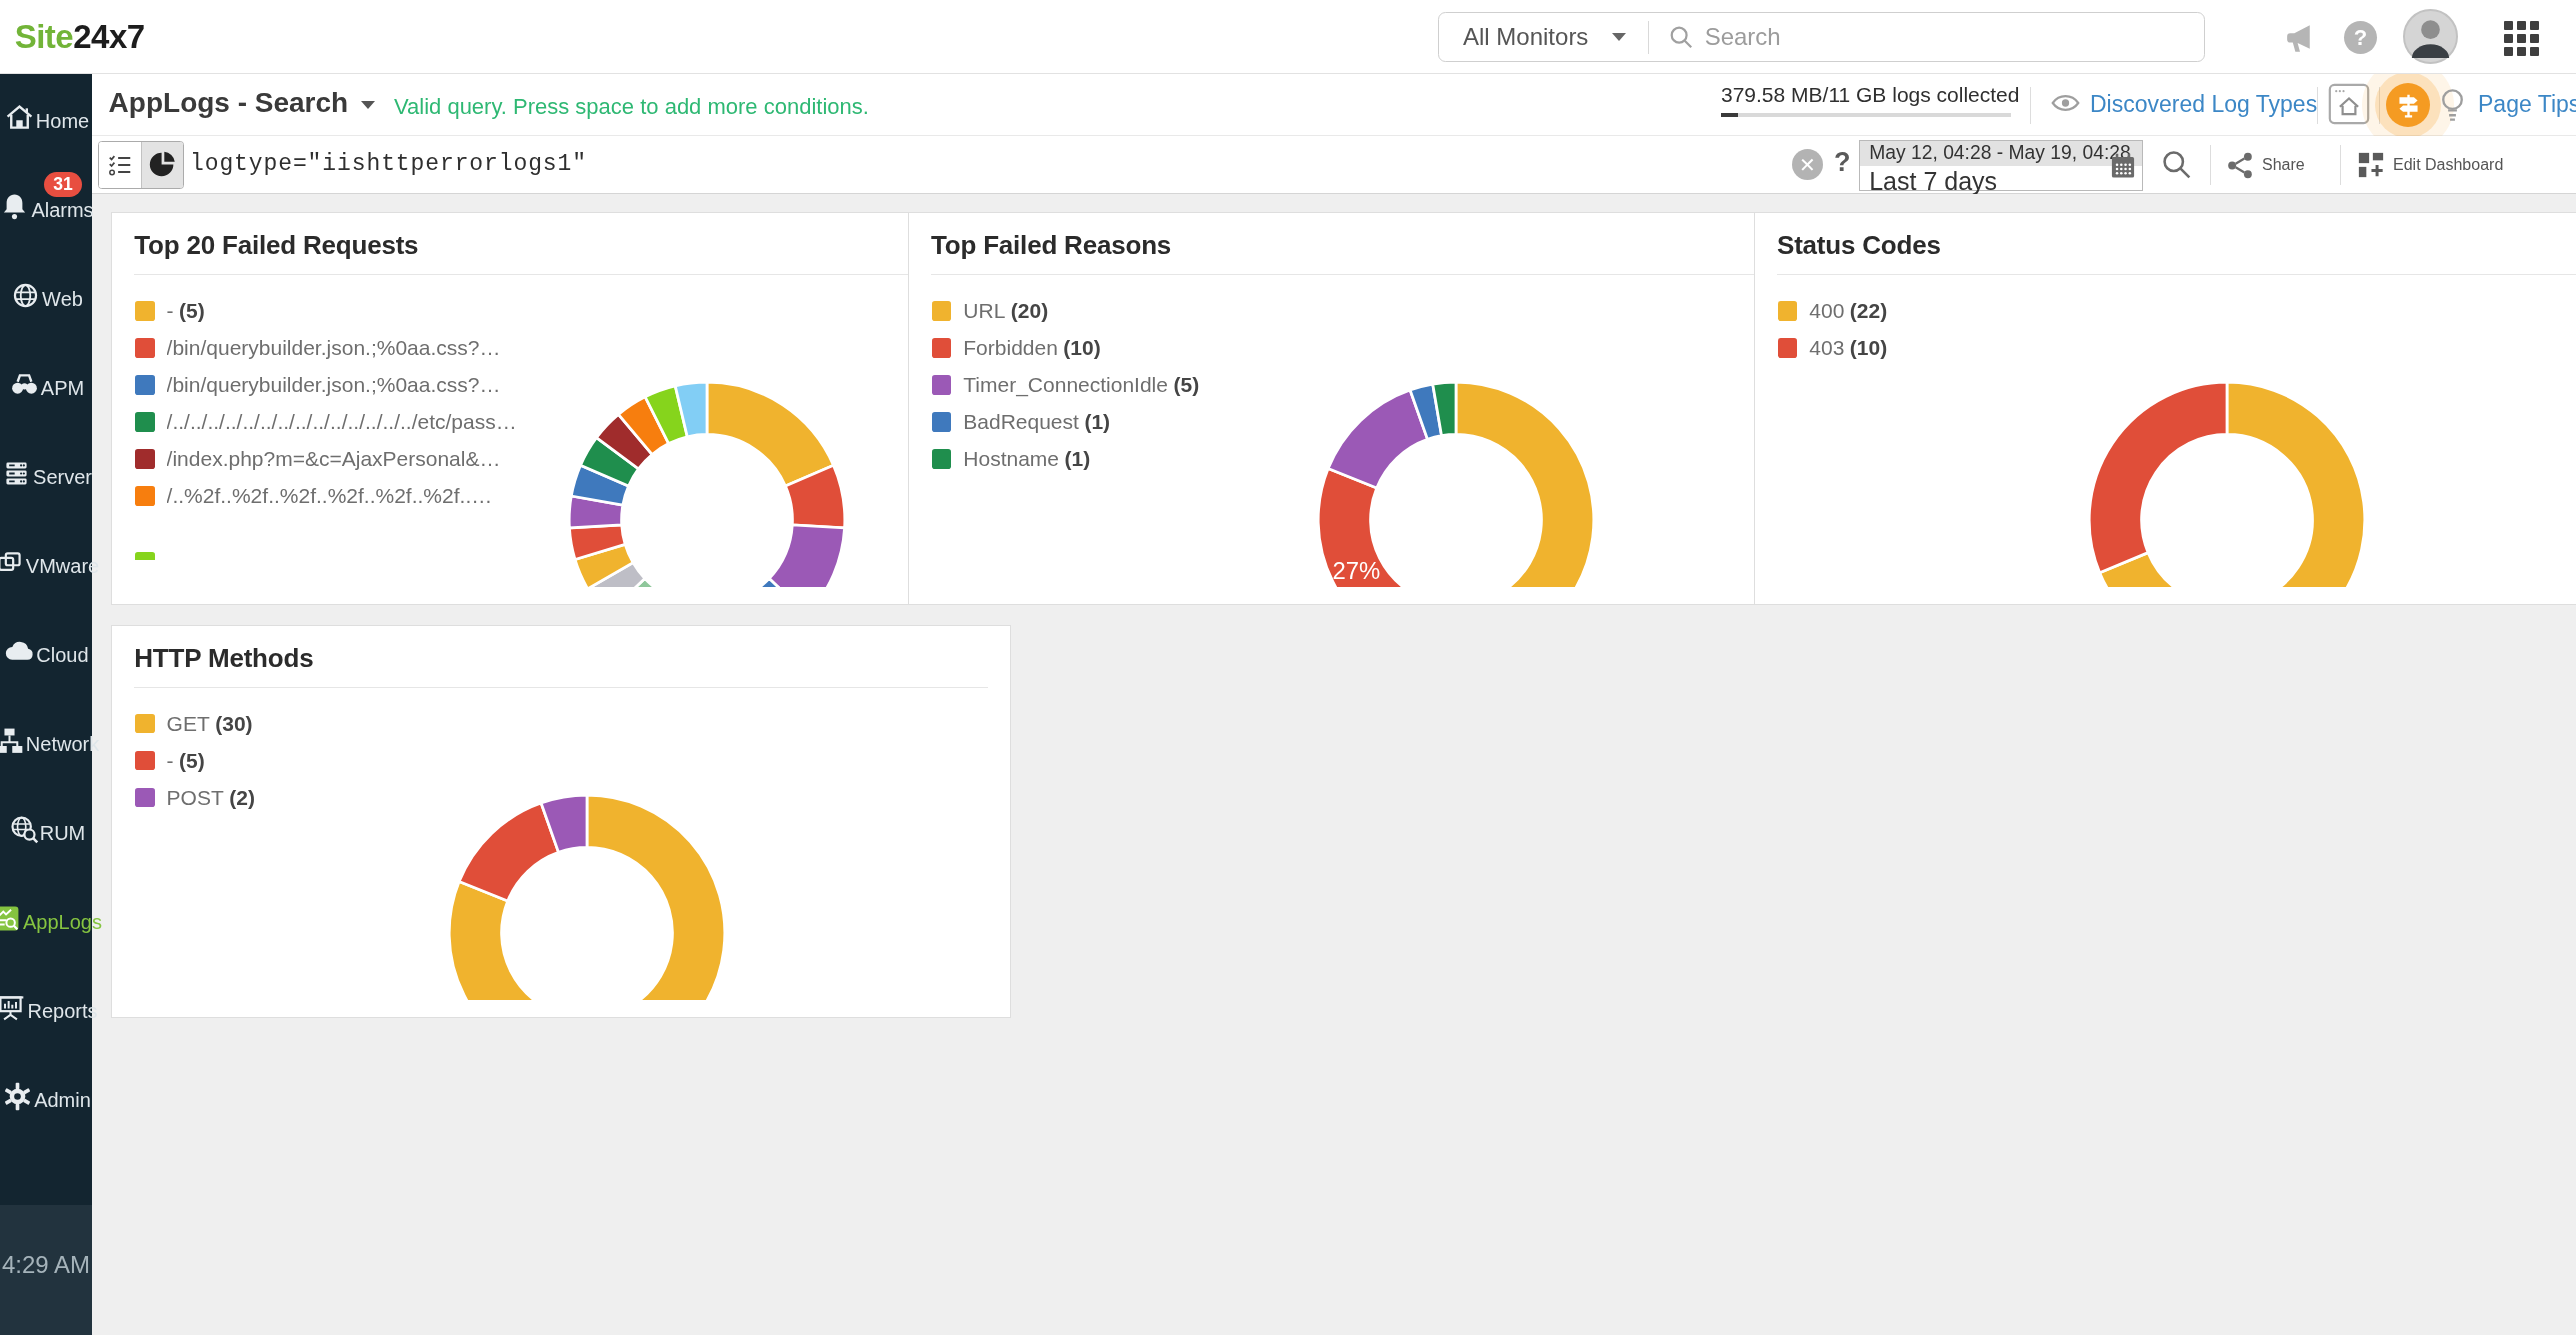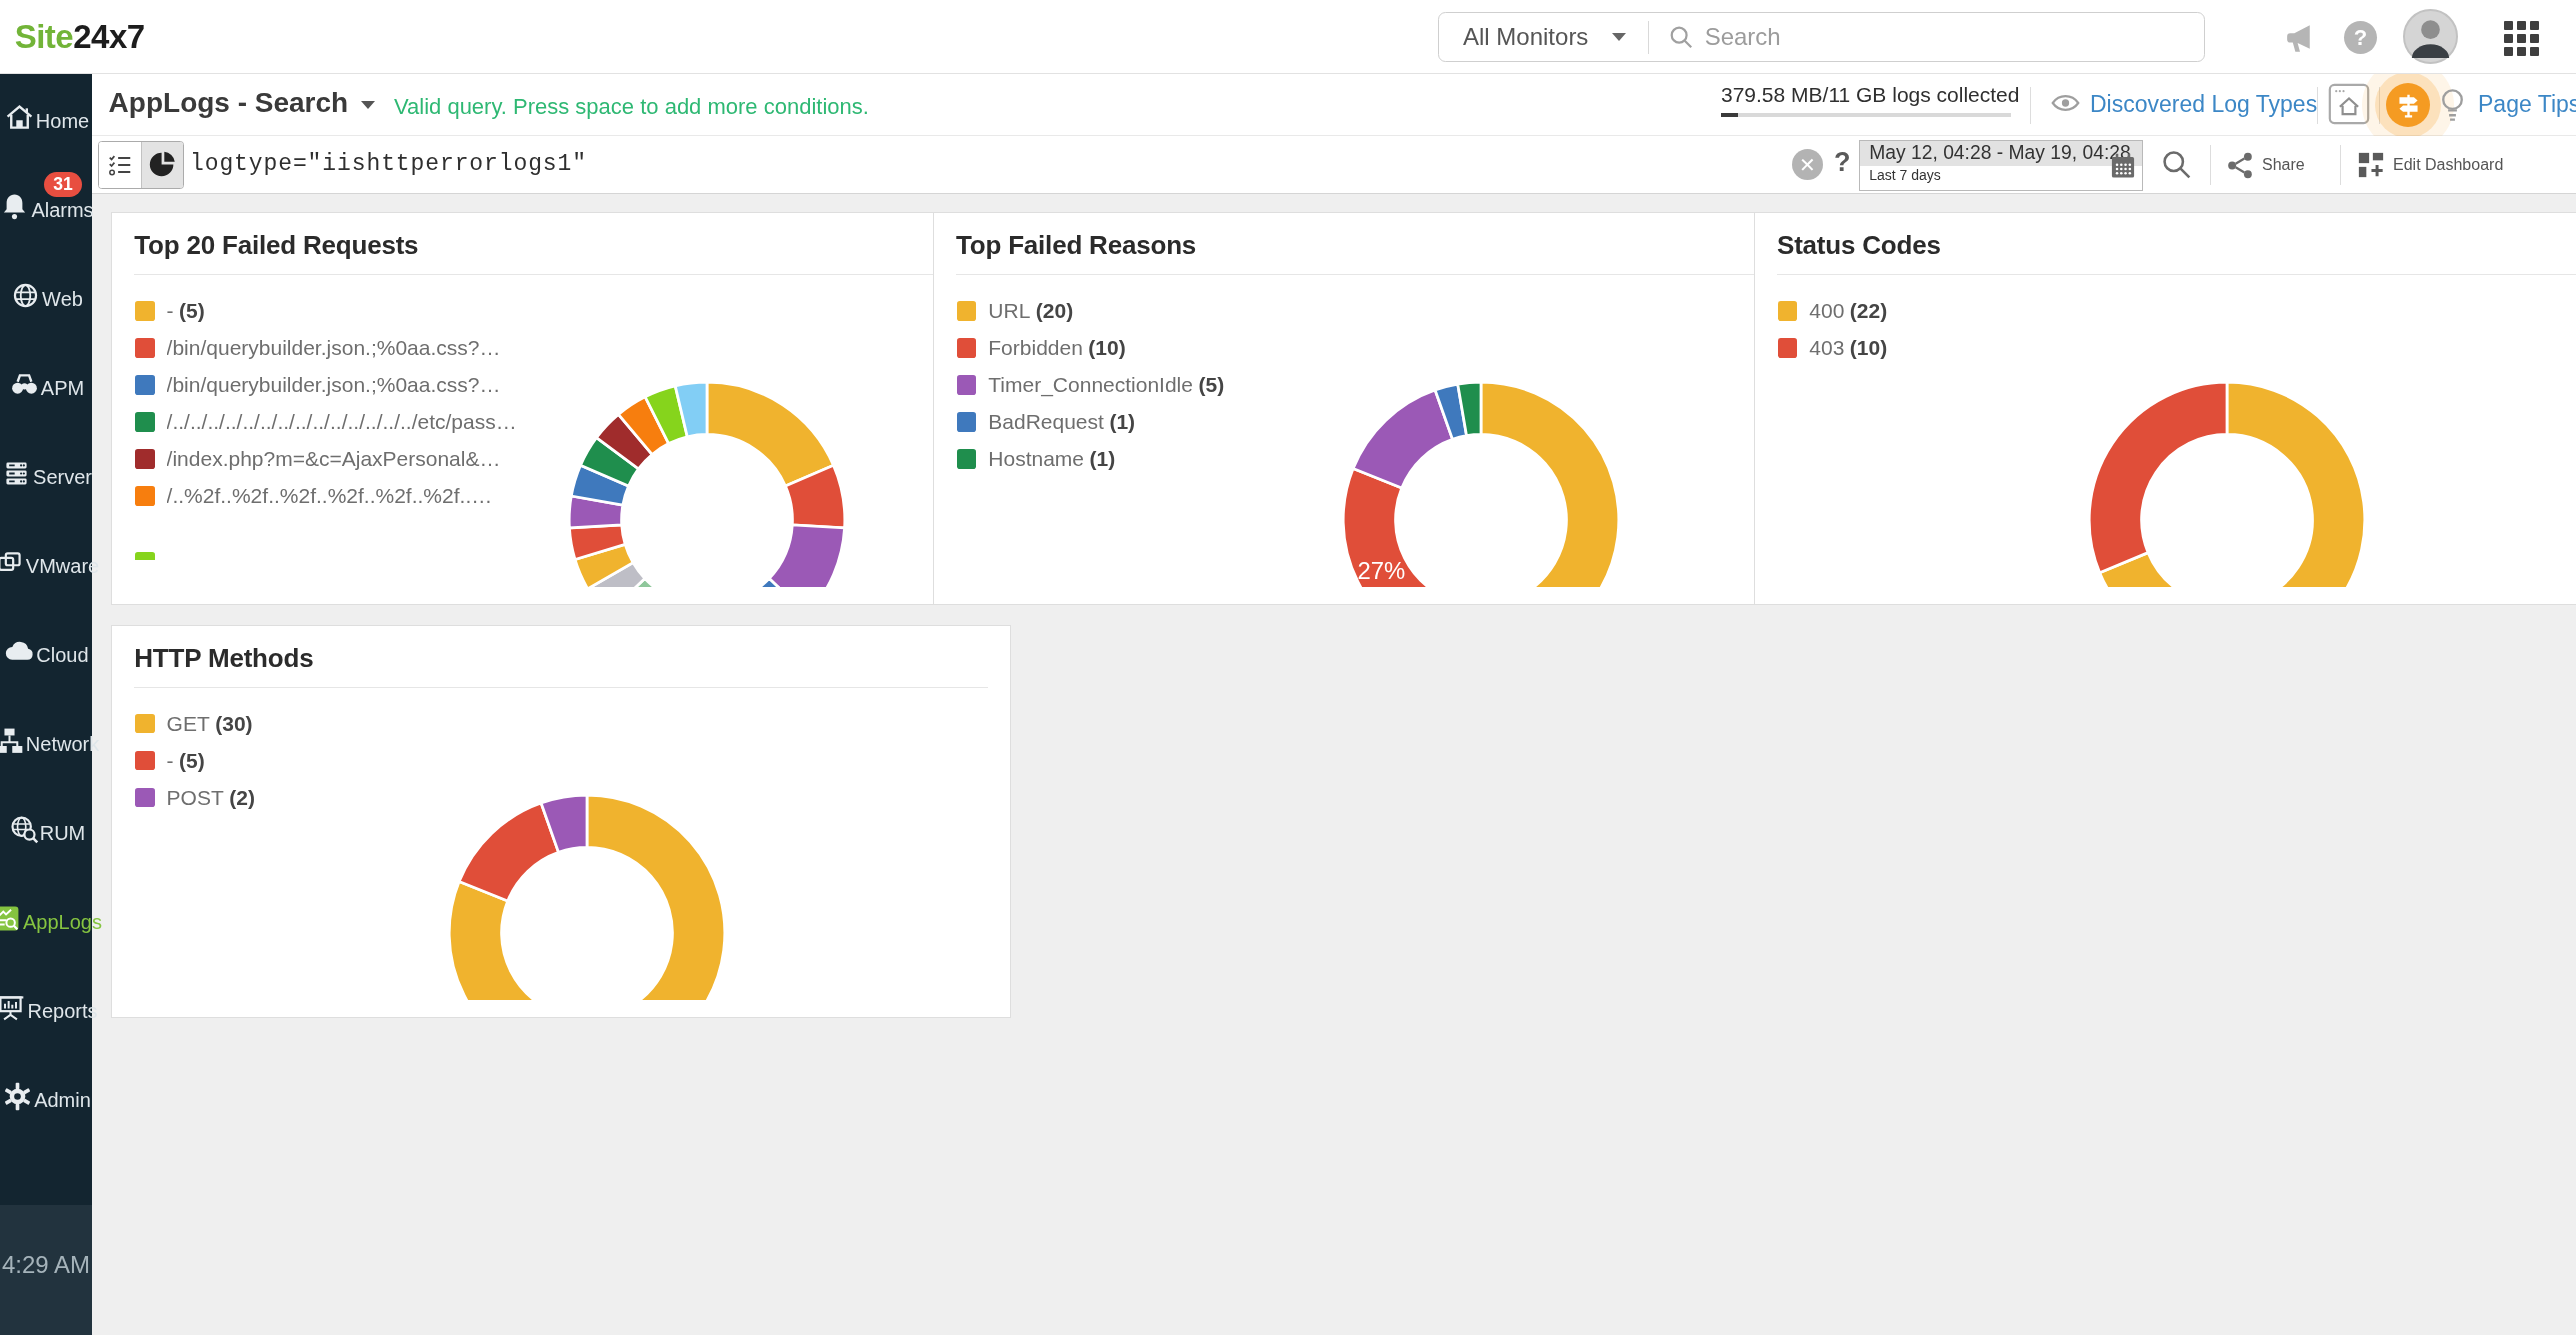--- a/index.html
+++ b/index.html
@@ -82,21 +82,21 @@
            font-size:23px; color:#2f2f2f; letter-spacing:0.9px; }
   .clearq { position:absolute; left:1700px; top:13px; width:31px; height:31px; border-radius:50%;
             background:#b3b3b3; color:#fff; font-size:20px; display:flex; align-items:center;
             justify-content:center; cursor:pointer; }
   .qhelp { position:absolute; left:1742px; top:11px; font-size:27px; font-weight:700;
            color:#5a5a5a; cursor:pointer; }
   .datebox { position:absolute; left:1767px; top:3.7px; width:284px; height:51px;
              border:0.9px solid #b9b9b9; background:#fff; cursor:pointer; }
   .datebox .dr1 { background:#e2e2e2; height:25px; font-size:19.3px; color:#333;
                   padding:1.8px 37px 0 9.2px; white-space:nowrap; }
-  .datebox .dr2 { height:24px; font-size:14px; color:#333; padding:1.8px 0 0 9.2px; }
+  .datebox .dr2 { height:24px; font-size:25px; color:#333; padding:1.8px 0 0 9.2px; }
   .datebox svg { position:absolute; right:4.6px; top:11px; }
   .qsearch { position:absolute; left:2068px; top:12px; cursor:pointer; }
   .qdiv { position:absolute; top:9.2px; width:0.9px; height:40px; background:#ddd; }
   .toolbtn { position:absolute; top:0; height:58px; display:flex; align-items:center;
              cursor:pointer; }
   .toolbtn span { font-size:16px; color:#555; margin-left:8px; }
 
   .content { position:relative; width:100%; height:1143px; background:#efefef; }
   .card { position:absolute; width:900px; height:393px; background:#fff;
           border:0.9px solid #dedede; }
@@ -446,21 +446,21 @@
               <path d="M10.25 168.72 A150 150 0 0 1 12.28 133.95 L68.41 143.85 A93 93 0 0 0 67.16 165.41 Z" fill="#9B59B6" stroke="#fff" stroke-width="3"></path>
               <path d="M12.28 133.95 A150 150 0 0 1 22.27 100.59 L74.61 123.16 A93 93 0 0 0 68.41 143.85 Z" fill="#3F79BD" stroke="#fff" stroke-width="3"></path>
               <path d="M22.27 100.59 A150 150 0 0 1 39.68 70.43 L85.40 104.46 A93 93 0 0 0 74.61 123.16 Z" fill="#1F8E4D" stroke="#fff" stroke-width="3"></path>
               <path d="M39.68 70.43 A150 150 0 0 1 63.58 45.09 L100.22 88.76 A93 93 0 0 0 85.40 104.46 Z" fill="#A02C2C" stroke="#fff" stroke-width="3"></path>
               <path d="M63.58 45.09 A150 150 0 0 1 92.68 25.96 L118.26 76.89 A93 93 0 0 0 100.22 88.76 Z" fill="#F77E0E" stroke="#fff" stroke-width="3"></path>
               <path d="M92.68 25.96 A150 150 0 0 1 125.41 14.04 L138.55 69.51 A93 93 0 0 0 118.26 76.89 Z" fill="#86D41C" stroke="#fff" stroke-width="3"></path>
               <path d="M125.41 14.04 A150 150 0 0 1 160.00 10.00 L160.00 67.00 A93 93 0 0 0 138.55 69.51 Z" fill="#82CEF5" stroke="#fff" stroke-width="3"></path>
             </g>
           </svg>
         </div>
-      <div class="card" style="left:841px;top:18.4px">
+      <div class="card" style="left:816px;top:18.4px">
           <h3>Top Failed Reasons</h3>
           <div class="tdiv"></div>
           <div class="legend">
             <div class="lrow">
               <span class="sw" style="background:#F0B32E"></span>
               <span class="llabel">URL</span>
               <span class="lcount">(20)</span>
             </div>
             <div class="lrow">
               <span class="sw" style="background:#E04E39"></span>

